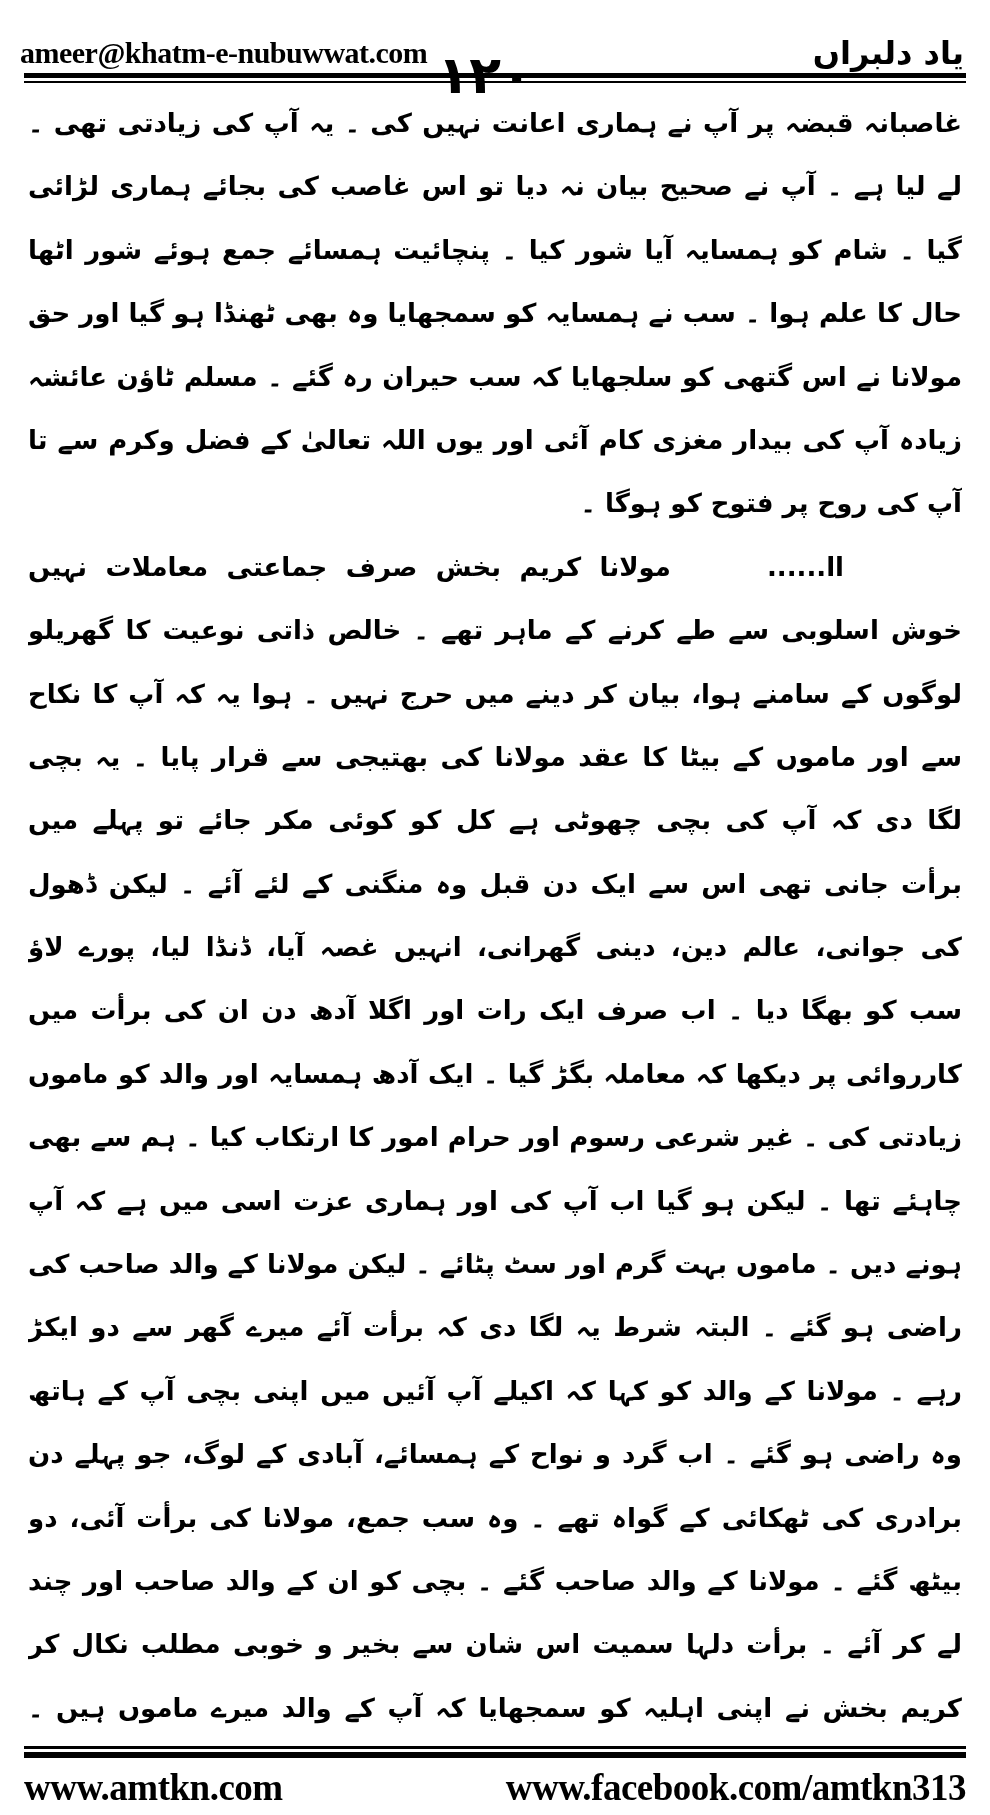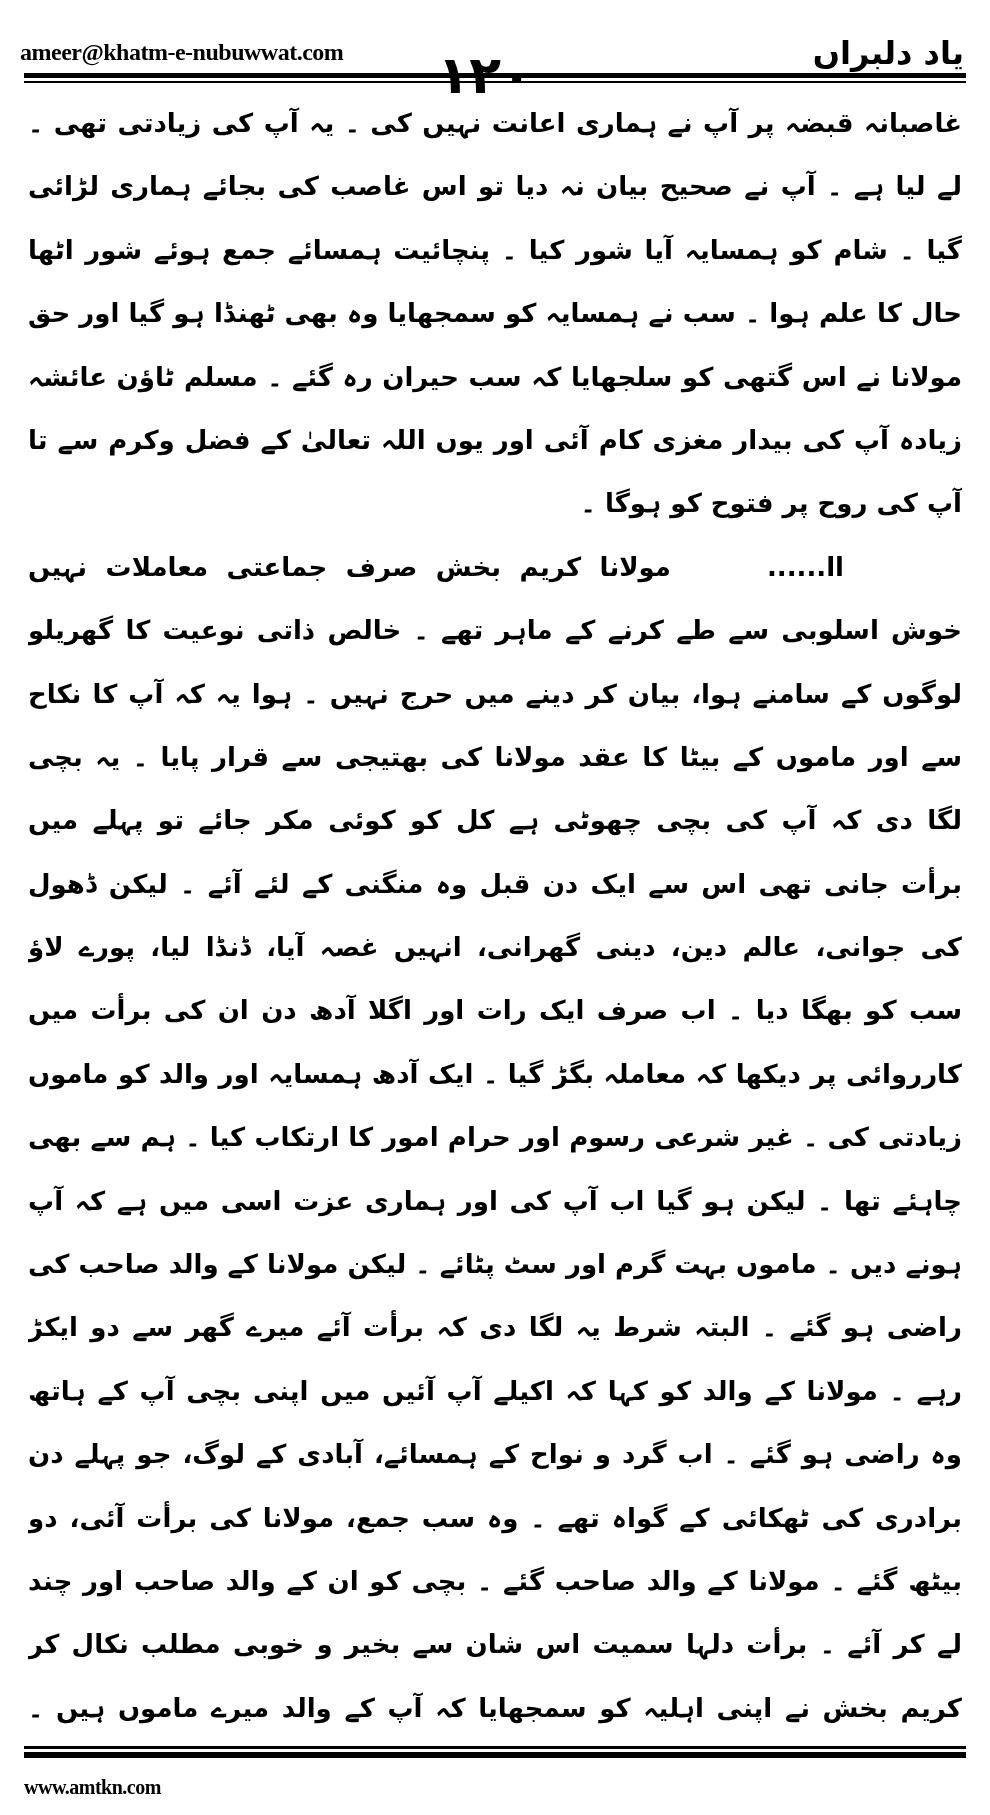--- a/index.html
+++ b/index.html
@@ -14,21 +14,21 @@
 
   
   .header {
     position: absolute; top: 0; left: 0; right: 0; height: 72px;
     display: grid; grid-template-columns: 1fr auto 1fr;
     align-items: center;
   }
   .header-email {
     justify-self: start; padding-left: 20px;
     font-family: "Liberation Serif", serif;
-    font-weight: bold; font-size: 24px; letter-spacing: -0.5px;
+    font-weight: bold; font-size: 30px; letter-spacing: -0.5px;
     direction: ltr;
   }
   .header-pagenum {
     justify-self: center;
     font-family: "DejaVu Sans", sans-serif;
     font-weight: bold; font-size: 52px;
     direction: rtl;
     transform: translateX(-10px);
     margin-top: 45px;
   }
@@ -71,21 +71,21 @@
   }
   .line.para-start { padding-right: 118px; }
   .para-number { letter-spacing: 1px; }
   .num-gap { display: inline-block; width: 96px; }
 
   
   .footer {
     position: absolute; left: 24px; right: 24px; top: 1760px; height: 55px;
     display: flex; justify-content: space-between; align-items: center;
     font-family: "Liberation Serif", serif;
-    font-weight: bold; font-size: 20px; letter-spacing: -0.5px;
+    font-weight: bold; font-size: 37px; letter-spacing: -0.5px;
     direction: ltr;
   }
 </style>
 </head>
 <body>
 
 <div class="page">
 
   <div class="header">
     <div class="header-email">ameer@khatm-e-nubuwwat.com</div>
@@ -129,15 +129,16 @@
     </div>
 
   <div class="rule-bottom">
     <div class="thin"></div>
     <div class="gap"></div>
     <div class="thick"></div>
   </div>
 
   <div class="footer">
     <div>www.amtkn.com</div>
+    <div>www.facebook.com/amtkn313</div>
   </div>
 
 </div>
 
 </body></html>

